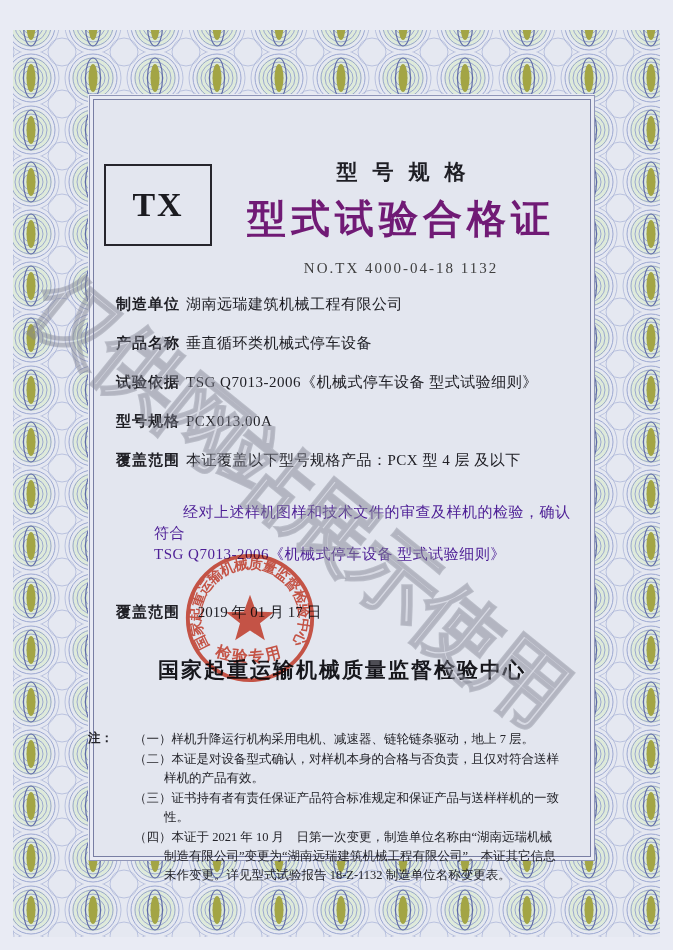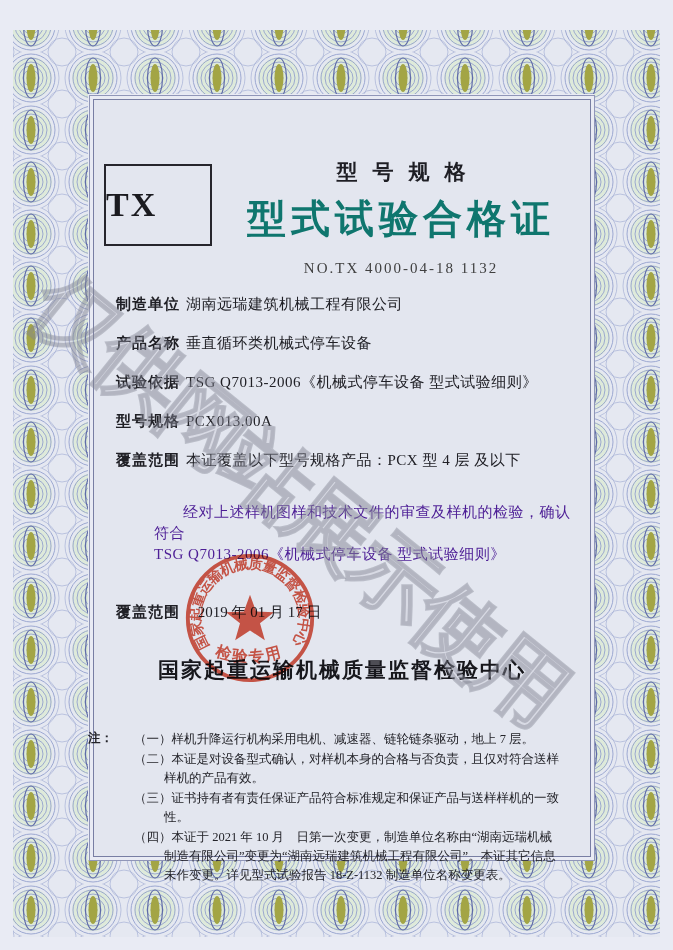--- a/index.html
+++ b/index.html
@@ -14,27 +14,27 @@
   .content{
     position:absolute;left:93px;top:99px;width:496px;height:756px;
     background:#e3e6ef;
     border:1px solid #787ea3;
     outline:1px solid #9096b8;
     outline-offset:3px;
     z-index:2;
   }
   .tx-box{
     position:absolute;left:10px;top:64px;width:104px;height:78px;
-    border:2px solid #26262c;display:flex;align-items:center;justify-content:flex-start;
+    border:2px solid #26262c;display:flex;align-items:center;justify-content:center;
     font-size:34px;font-weight:bold;letter-spacing:2px;color:#1b1b20;
     background:transparent;
   }
   .titles{position:absolute;left:118px;top:0;width:378px;text-align:center;}
   .supertitle{margin-top:58px;font-size:21px;font-weight:600;letter-spacing:15px;color:#1e1e24;text-indent:15px;}
-  .main-title{margin-top:6px;font-size:39px;font-weight:bold;letter-spacing:5px;color:#0f766e;}
+  .main-title{margin-top:6px;font-size:39px;font-weight:bold;letter-spacing:5px;color:#701a75;}
   .cert-no{margin-top:14px;font-size:15px;letter-spacing:2px;color:#404040;}
   .fields{position:absolute;left:22px;top:196px;width:460px;}
   .field-row{display:flex;margin-bottom:22px;font-size:15px;color:#202026;line-height:17px;}
   .field-label{width:70px;flex:0 0 70px;font-weight:600;letter-spacing:1px;}
   .field-value{padding-left:0;letter-spacing:0.5px;}
   .statement{
     position:absolute;left:60px;top:402px;width:420px;
     font-size:15px;line-height:21px;color:#4c1d95;text-indent:29px;letter-spacing:0.5px;
   }
   .statement .l2{text-indent:0;display:block;}

